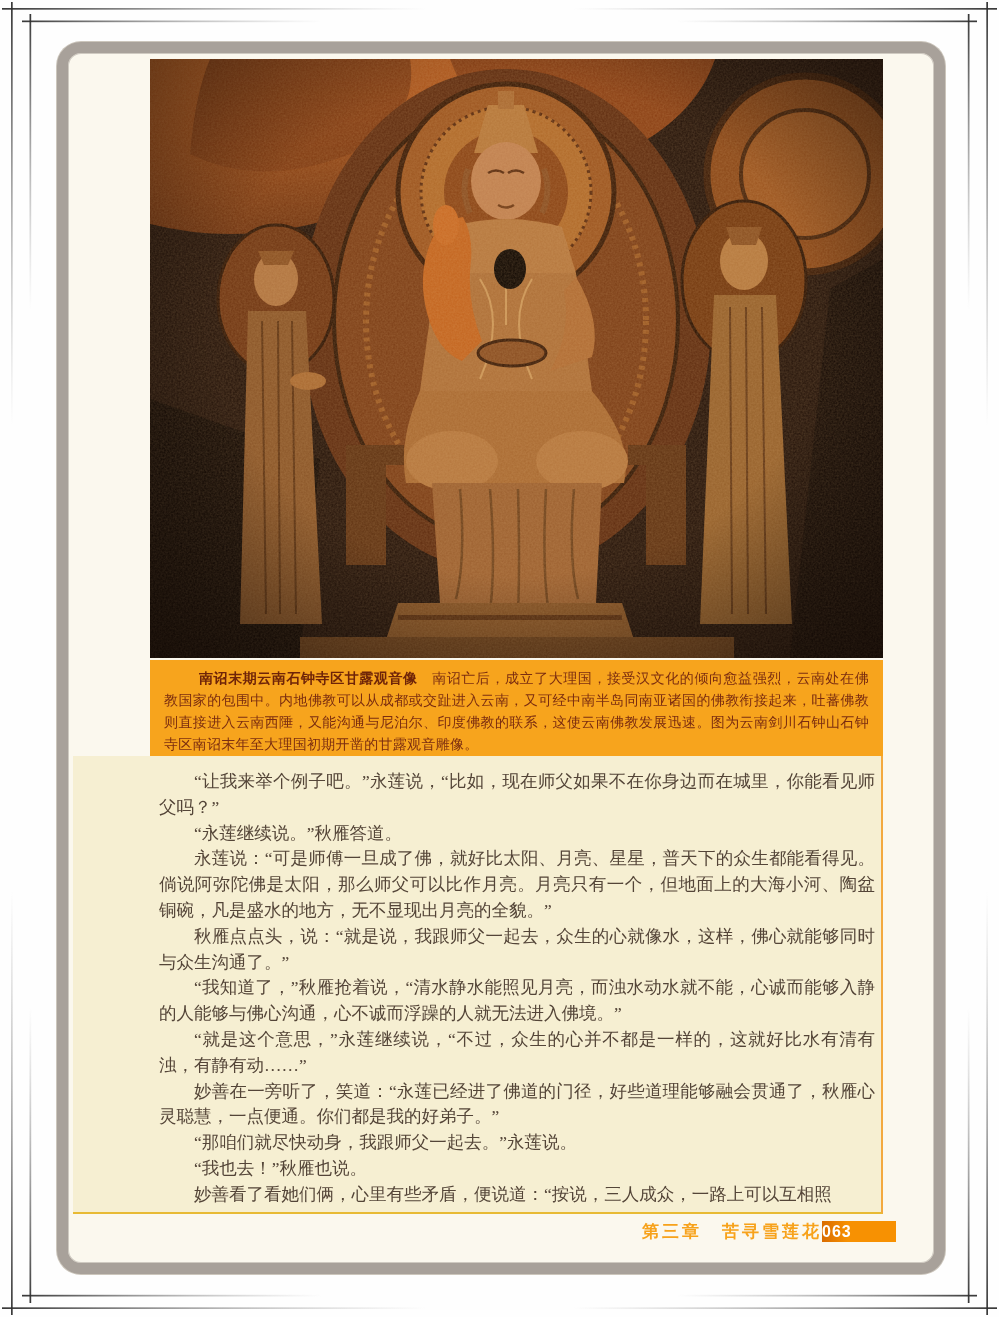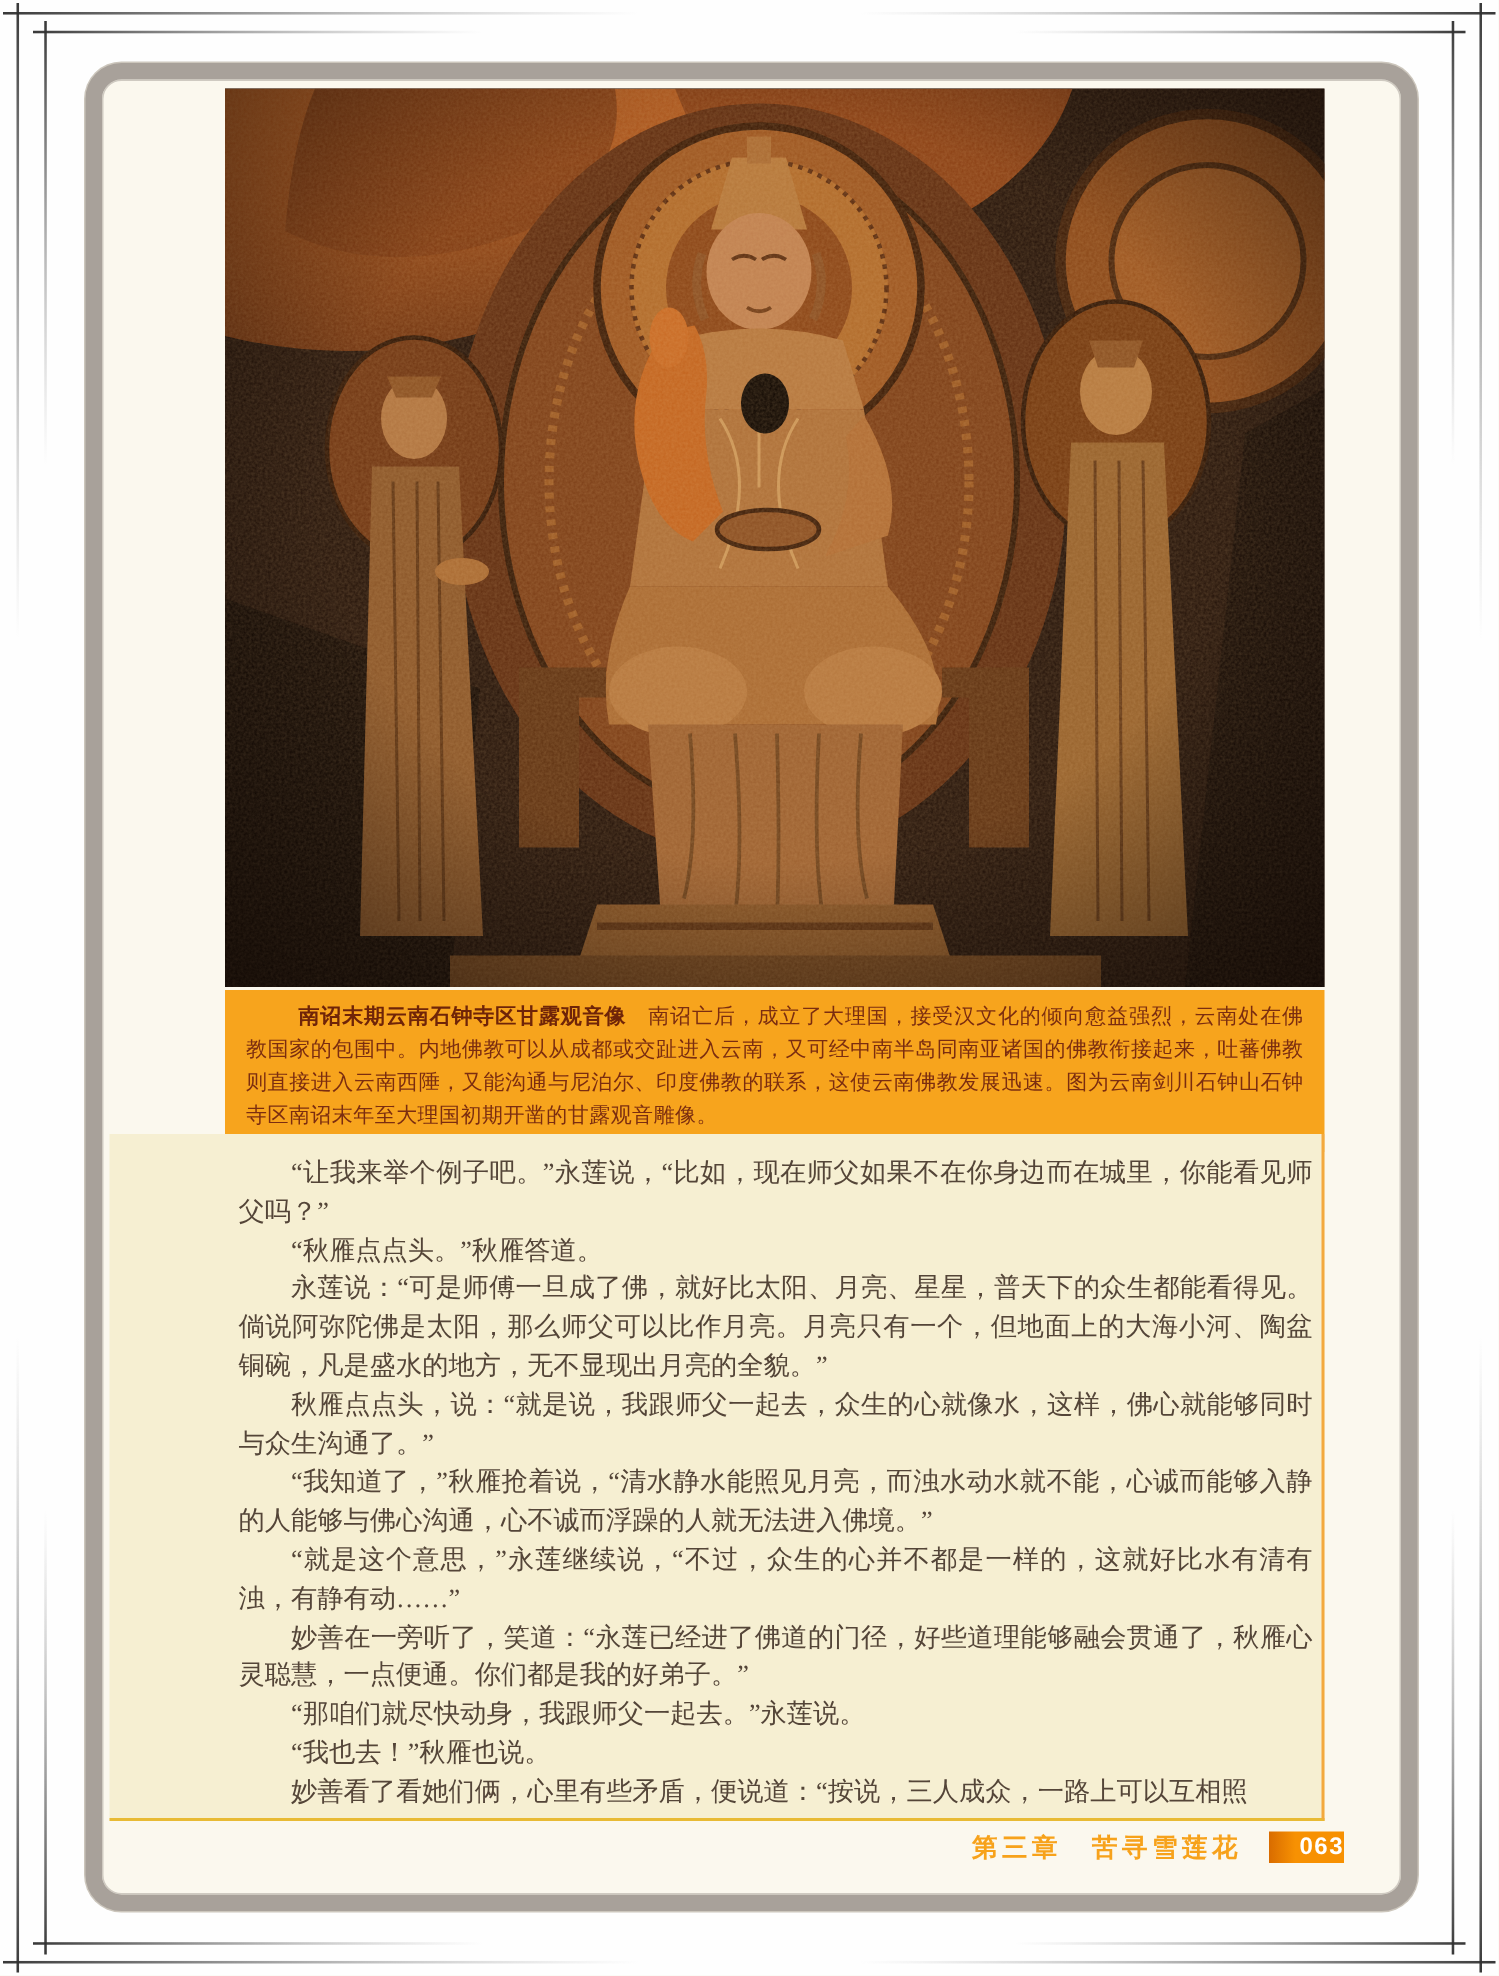--- a/index.html
+++ b/index.html
@@ -49,28 +49,28 @@
   .body-text{
     position:absolute;left:74px;top:13px;width:716px;
     font-size:17.5px;line-height:25.8px;color:#544538;
     text-align:justify;
     margin-left:12px;
   }
   .body-text p{margin:0;text-indent:2em;}
 
   .footer-row{
     position:absolute;right:38px;top:1167px;height:22px;
-    display:flex;align-items:center;gap:18px;
+    display:flex;align-items:center;gap:0;
   }
   .chapter{
     font-family:"Liberation Sans", sans-serif;
     font-size:17px;font-weight:bold;color:#f7a21b;letter-spacing:3px;
   }
   .page-badge{
-    width:50px;height:21px;line-height:21px;text-align:right;
+    width:74px;height:21px;line-height:21px;text-align:left;
     background:linear-gradient(90deg,#d96c00,#f79102 35%);
     color:#ffffff;font-family:"Liberation Sans", sans-serif;
     font-size:16px;font-weight:bold;letter-spacing:1px;
   }
 </style>
 </head>
 <body>
 
 <div class="corner tl">
   <svg width="430" height="430" viewBox="0 0 430 430">
@@ -210,21 +210,21 @@
     </svg>
   </figure>
 
   <div class="caption-box">
     <p><span class="cap-title">南诏末期云南石钟寺区甘露观音像</span><span>　南诏亡后，成立了大理国，接受汉文化的倾向愈益强烈，云南处在佛教国家的包围中。内地佛教可以从成都或交趾进入云南，又可经中南半岛同南亚诸国的佛教衔接起来，吐蕃佛教则直接进入云南西陲，又能沟通与尼泊尔、印度佛教的联系，这使云南佛教发展迅速。图为云南剑川石钟山石钟寺区南诏末年至大理国初期开凿的甘露观音雕像。</span></p>
   </div>
 
   <div class="text-zone">
     <div class="body-text">
       <p>“让我来举个例子吧。”永莲说，“比如，现在师父如果不在你身边而在城里，你能看见师父吗？”</p>
-      <p>“秋雁点点头。”秋雁答道。</p>
+      <p>“永莲继续说。”秋雁答道。</p>
       <p>永莲说：“可是师傅一旦成了佛，就好比太阳、月亮、星星，普天下的众生都能看得见。倘说阿弥陀佛是太阳，那么师父可以比作月亮。月亮只有一个，但地面上的大海小河、陶盆铜碗，凡是盛水的地方，无不显现出月亮的全貌。”</p>
       <p>秋雁点点头，说：“就是说，我跟师父一起去，众生的心就像水，这样，佛心就能够同时与众生沟通了。”</p>
       <p>“我知道了，”秋雁抢着说，“清水静水能照见月亮，而浊水动水就不能，心诚而能够入静的人能够与佛心沟通，心不诚而浮躁的人就无法进入佛境。”</p>
       <p>“就是这个意思，”永莲继续说，“不过，众生的心并不都是一样的，这就好比水有清有浊，有静有动……”</p>
       <p>妙善在一旁听了，笑道：“永莲已经进了佛道的门径，好些道理能够融会贯通了，秋雁心灵聪慧，一点便通。你们都是我的好弟子。”</p>
       <p>“那咱们就尽快动身，我跟师父一起去。”永莲说。</p>
       <p>“我也去！”秋雁也说。</p>
       <p>妙善看了看她们俩，心里有些矛盾，便说道：“按说，三人成众，一路上可以互相照</p>
     </div>
   </div>

